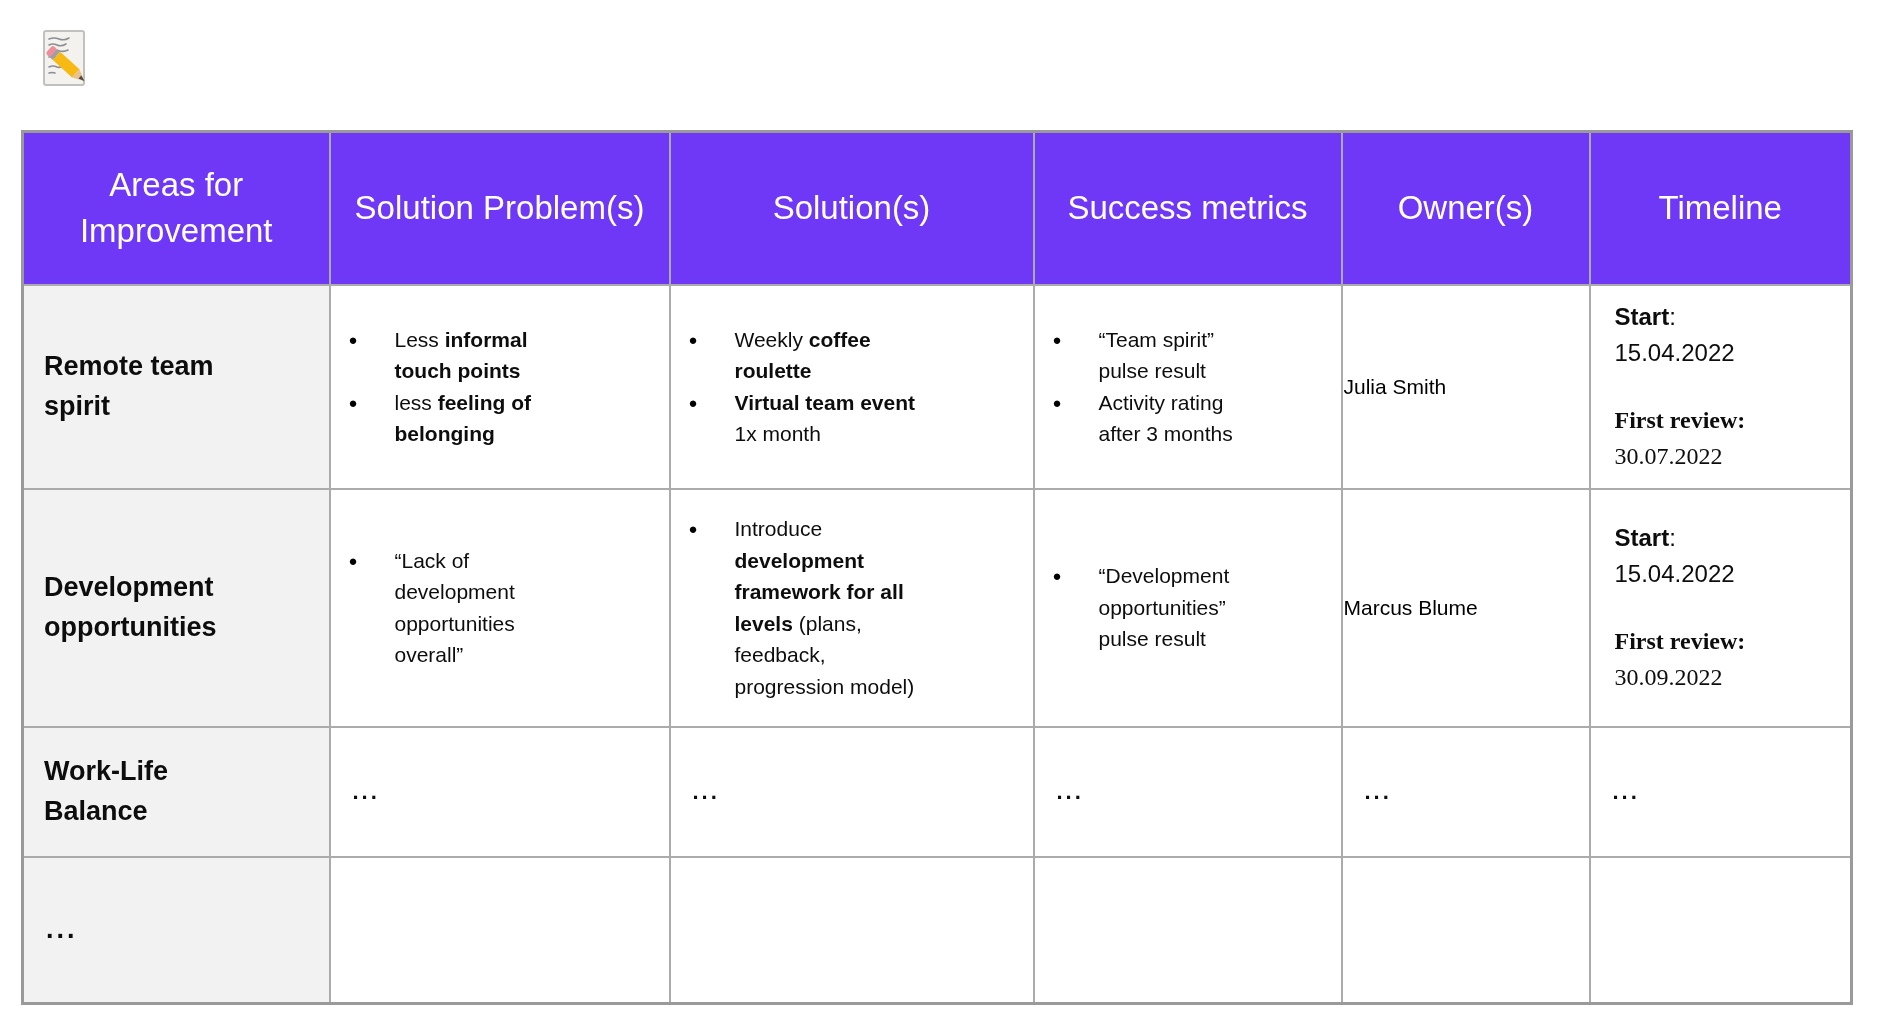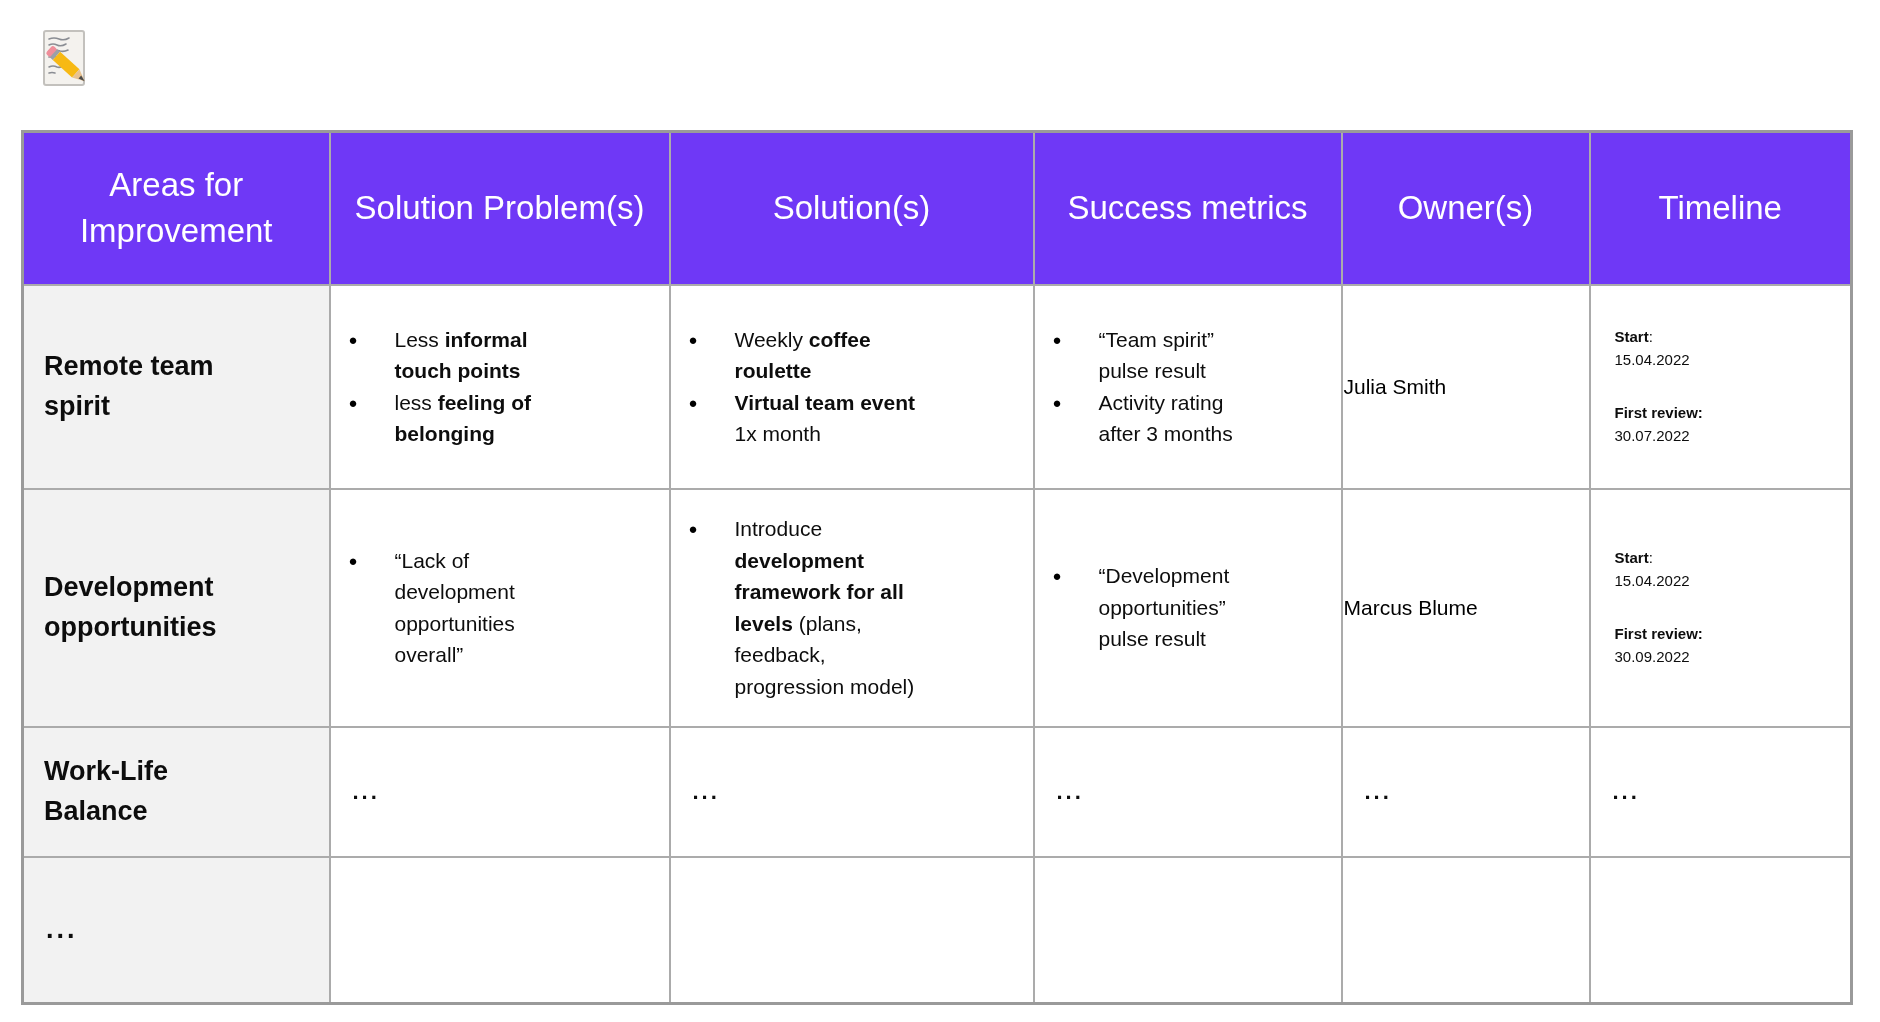--- a/index.html
+++ b/index.html
@@ -43,23 +43,23 @@
     font-weight:700;font-size:27px;line-height:1.45;
     padding-left:20px;padding-right:12px;
     white-space:pre-line;color:#0d0d0d;
   }
   td.body-cell{font-size:21px;line-height:1.5;padding:10px 22px 10px 14px;background:#fff;}
   .bullet-item{display:flex;align-items:flex-start;}
   .bullet-marker{flex:0 0 46px;width:46px;font-size:15px;line-height:31.5px;padding-left:4px;color:#000;}
   .li-text{flex:1;white-space:pre-line;color:#0d0d0d;}
 
   td.owner-cell{font-size:21px;line-height:1.5;padding-right:8px;background:#fff;color:#000000;}
-  td.timeline-cell{font-size:15px;line-height:1.5;padding-left:24px;padding-right:17px;background:#fff;}
+  td.timeline-cell{font-size:24px;line-height:1.5;padding-left:24px;padding-right:17px;background:#fff;}
   .tl-entry{white-space:pre-line;color:#0d0d0d;}
-  .tl-entry + .tl-entry{margin-top:31px;}
+  .tl-entry + .tl-entry{margin-top:31px;font-family:Liberation Serif, serif;}
 
   td.dots-cell{font-size:22px;font-weight:700;letter-spacing:3px;padding-left:22px;background:#fff;color:#0d0d0d;}
   td.area-dots{font-size:27px;}
   td.empty-cell{background:#fff;}
 </style>
 </head>
 <body>
 
 <div class="stage">
 

